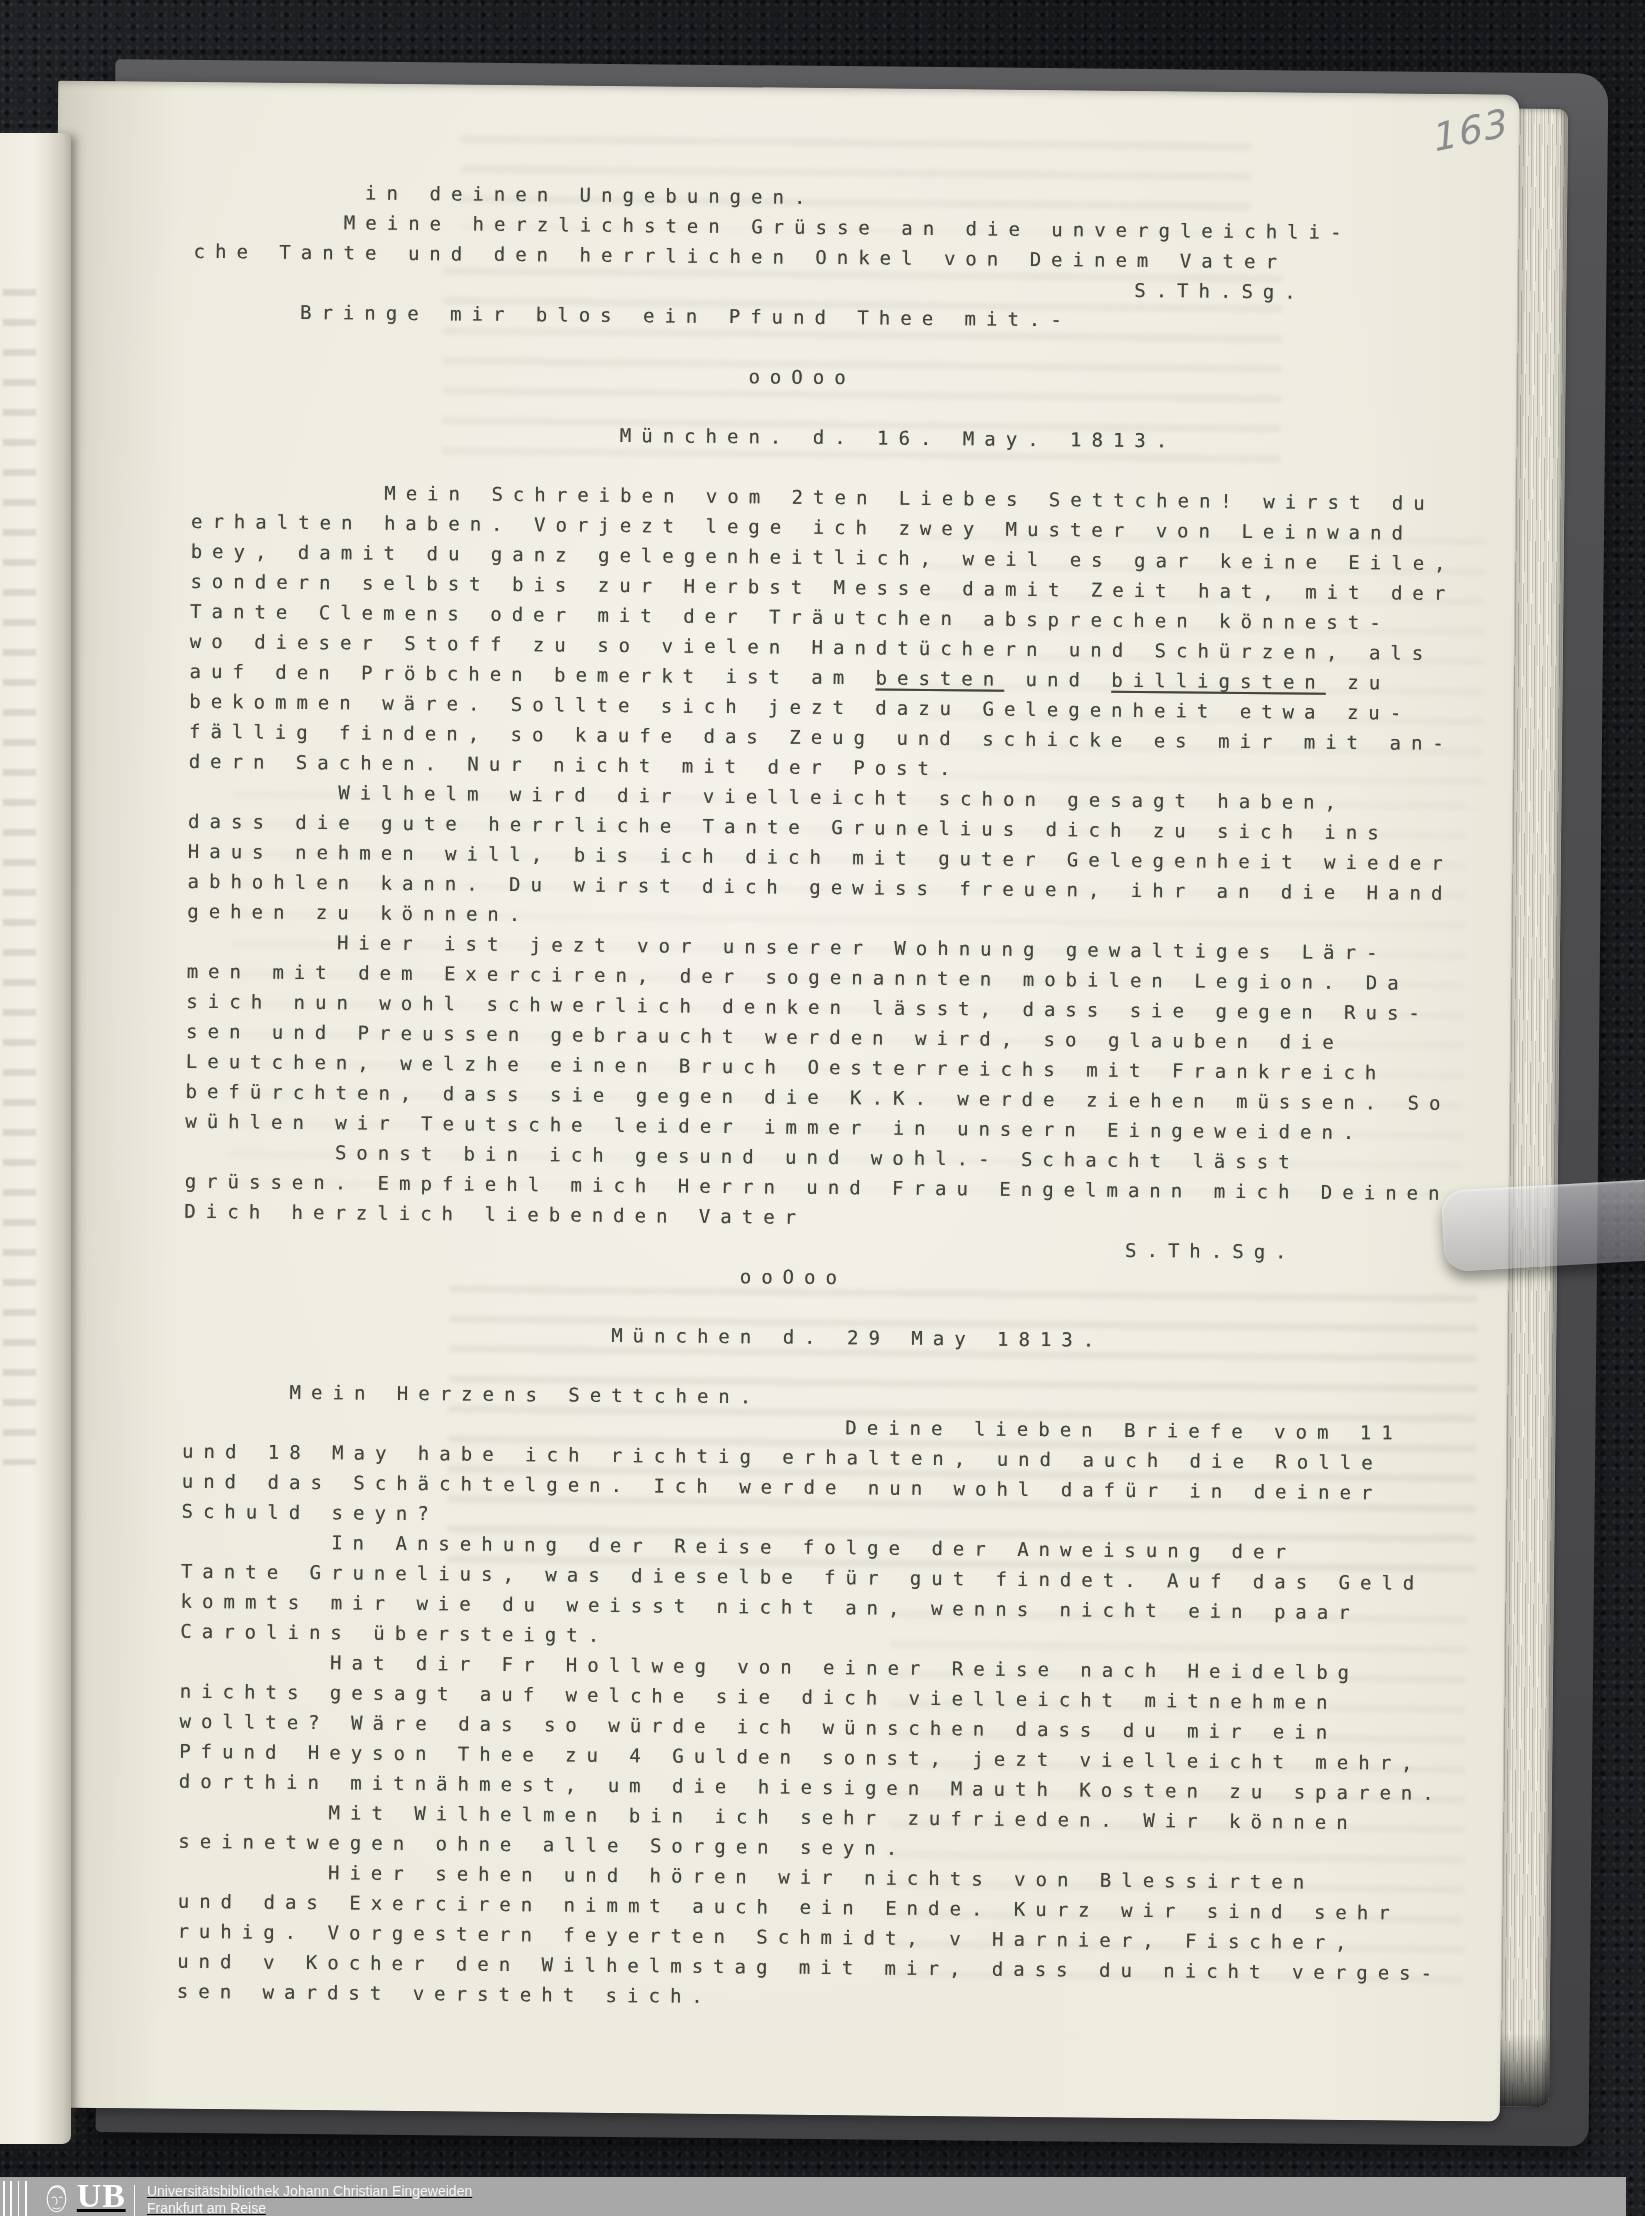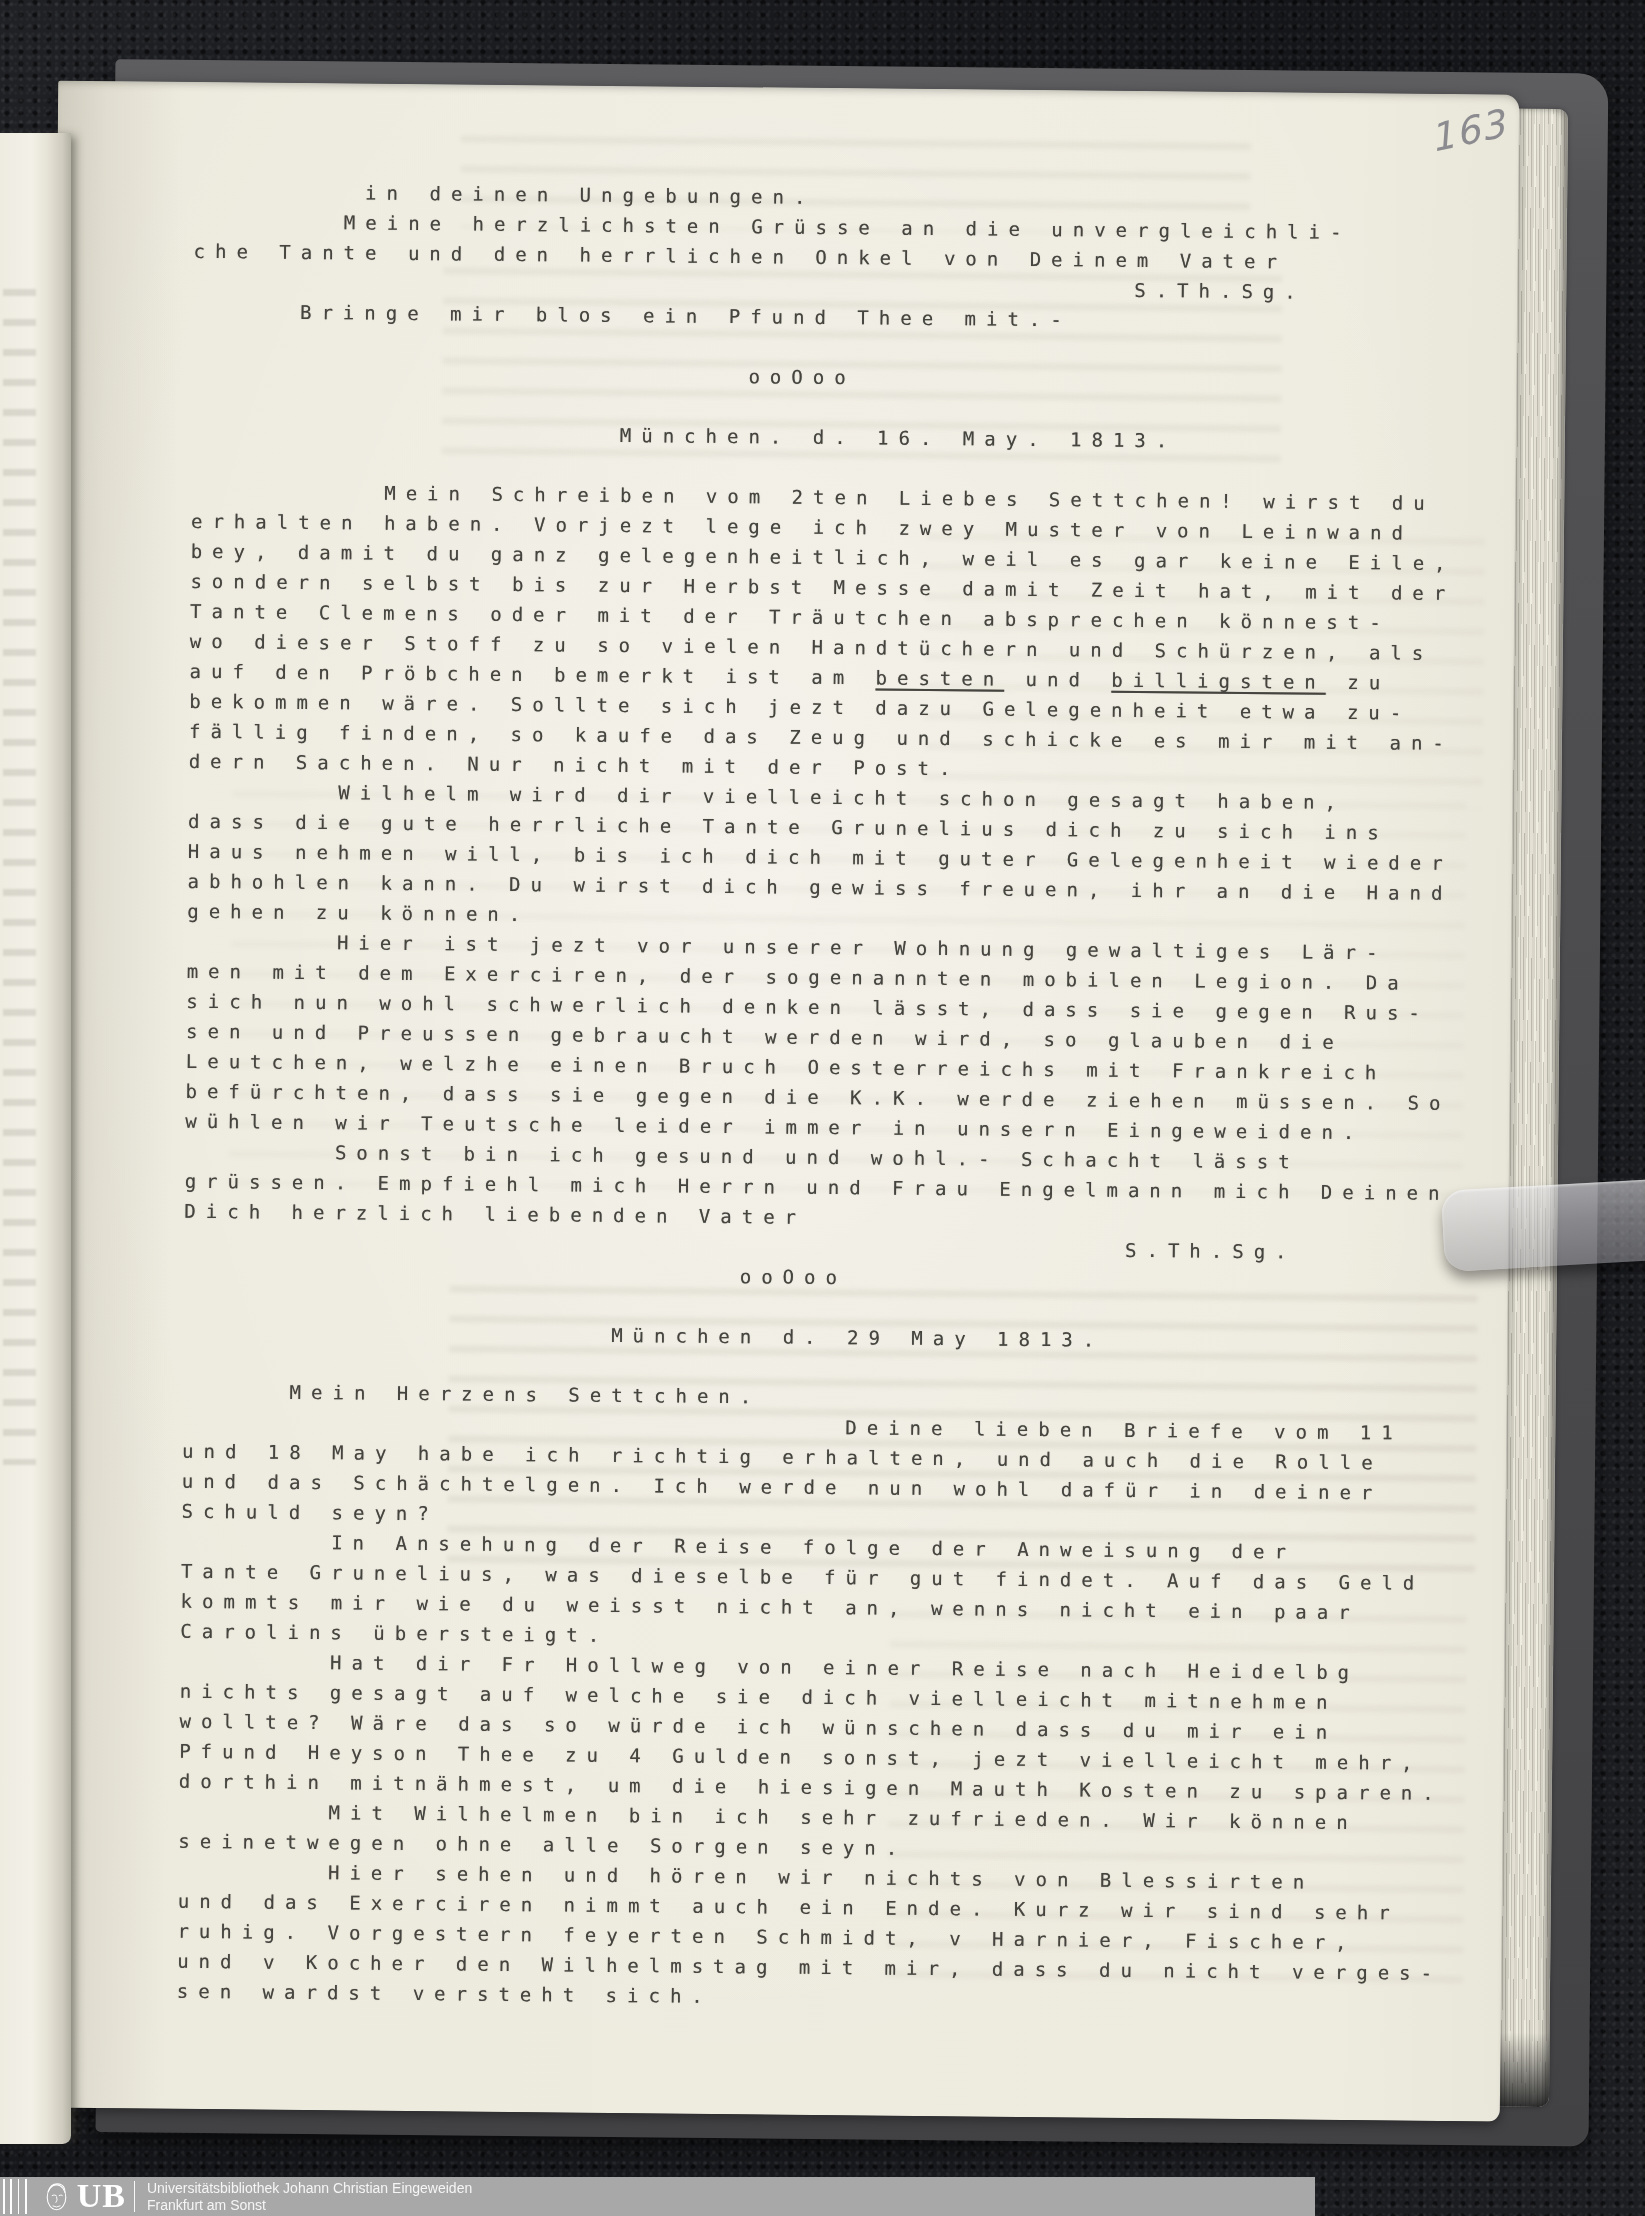--- a/index.html
+++ b/index.html
@@ -68,22 +68,22 @@
     transform:rotate(-13deg) skewX(-6deg);opacity:0.92;
   }
   .clip{
     position:absolute;left:1443px;top:1185px;width:214px;height:81px;z-index:8;
     transform:rotate(-3.2deg);
     border-radius:23px 0 0 23px;
     background:linear-gradient(180deg,rgba(222,222,226,0.60) 0%,rgba(188,188,193,0.55) 45%,rgba(150,150,156,0.55) 100%);
     box-shadow:0 8.2px 13px rgba(0,0,0,0.40), inset 0 1.6px 2.5px rgba(255,255,255,0.5);
   }
   .footer{
-    position:absolute;left:0;top:2177px;width:1315px;height:39px;z-index:30;
-    background:#a8a8a8;display:flex;align-items:center;
+    position:absolute;left:0;top:2177px;width:1626px;height:39px;z-index:30;
+    background:#a8a8a8;display:flex;align-items:flex-end;text-decoration:underline;
   }
   .spine-lines{width:26px;height:35px;margin-left:3.3px;
     background:repeating-linear-gradient(90deg,#fdfdfd 0 1.6px,transparent 1.6px 7.4px);}
   .portrait{width:31px;height:35px;margin-left:11.5px;}
   .ub{font-family:"Liberation Serif","DejaVu Serif",serif;font-weight:bold;
     font-size:34px;line-height:36px;color:#ffffff;margin:0 8.2px 1.6px 5px;letter-spacing:0.8px;}
   .sep{width:1.6px;height:31px;background:#fdfdfd;opacity:0.95;margin-right:11.5px;}
   .libtext{font-family:"Liberation Sans","DejaVu Sans",sans-serif;
     font-size:14px;line-height:16.5px;color:#f5f5f5;}
 </style>
@@ -181,16 +181,16 @@
   <svg class="portrait" viewBox="0 0 40 44">
     <ellipse cx="20" cy="23" rx="12" ry="16" fill="none" stroke="#ffffff" stroke-width="1.4"></ellipse>
     <path d="M9,16 Q13,4 24,6 Q31,8 31,17" fill="none" stroke="#ffffff" stroke-width="1.4"></path>
     <path d="M14,21 q3,-2 6,0 M23,21 q3,-2 5,0" fill="none" stroke="#ffffff" stroke-width="1.2"></path>
     <path d="M20,22 q2,5 -1,8 M15,34 q5,3 10,0" fill="none" stroke="#ffffff" stroke-width="1.2"></path>
   </svg>
   <div class="ub">UB</div>
   <div class="sep"></div>
   <div class="libtext">
     <div>Universitätsbibliothek Johann Christian Eingeweiden</div>
-    <div>Frankfurt am Sonst</div>
+    <div>Frankfurt am Reise</div>
   </div>
 </div>
 
 
 </body></html>

